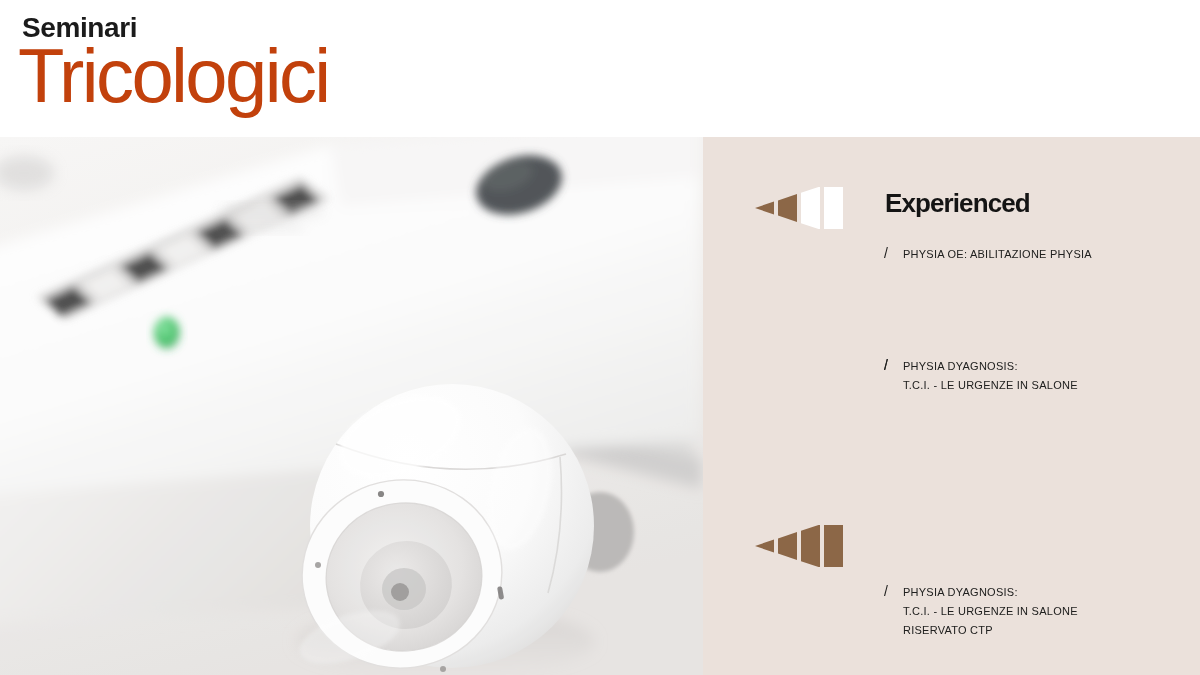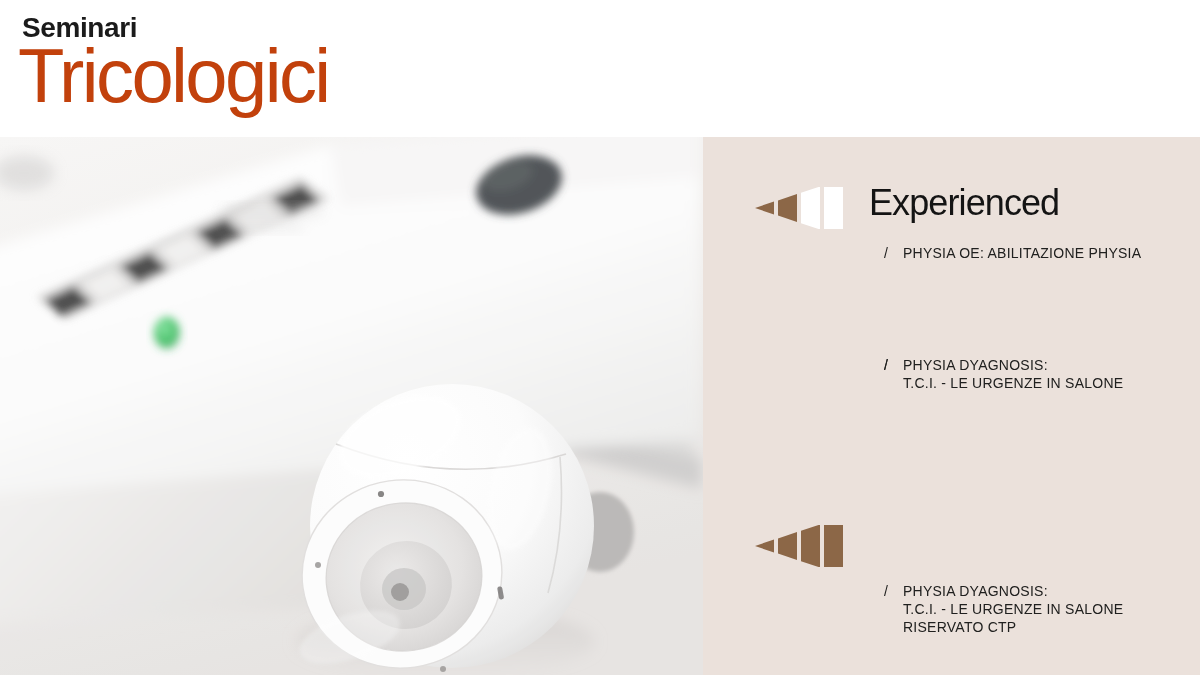--- a/index.html
+++ b/index.html
@@ -98,24 +98,24 @@
   }
   .level-arrow {
     position: absolute;
     left: 52px;
     top: 5px;
     width: 95px;
     height: 42px;
   }
   .level-name {
     position: absolute;
-    left: 166px;
+    left: 182px;
     top: 0px;
-    font-size: 36px;
-    font-weight: 400;
+    font-size: 26px;
+    font-weight: 700;
     letter-spacing: -0.9px;
     color: #141414;
     line-height: 42px;
     white-space: nowrap;
   }
 
   .level-items {
     position: relative;
     margin-top: 12px;
     padding-left: 181px;
@@ -129,21 +129,21 @@
   .level-item .slash {
     position: absolute;
     left: 0;
     top: 0;
     font-size: 14px;
     font-weight: 400;
     color: #20201f;
     line-height: 18px;
   }
   .level-item .lines {
-    font-size: 14px;
+    font-size: 11px;
     font-weight: 400;
     letter-spacing: 0.25px;
     color: #20201f;
     line-height: 18px;
     white-space: pre-line;
   }
 </style>
 </head>
 <body>
 

